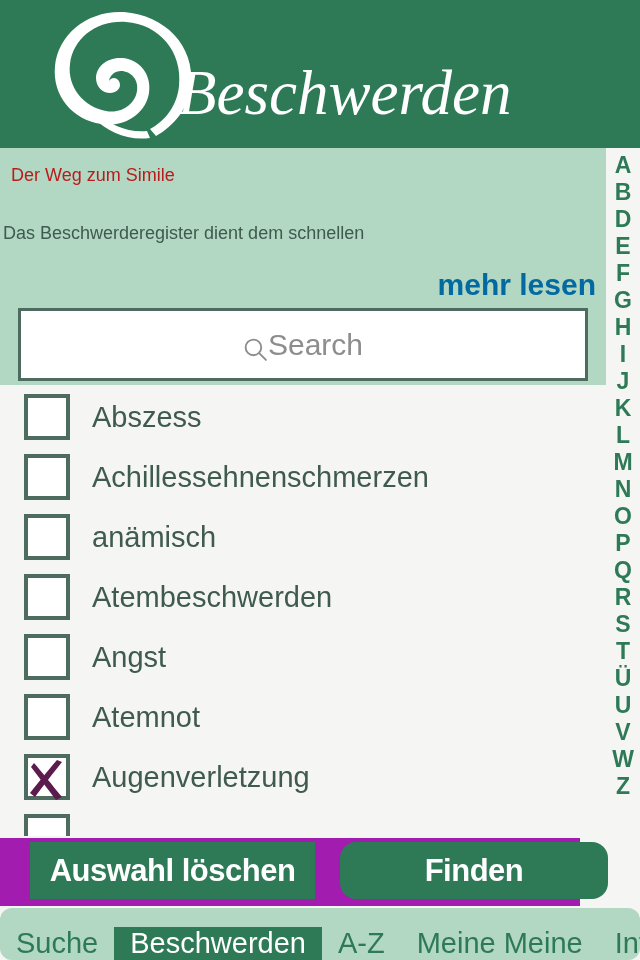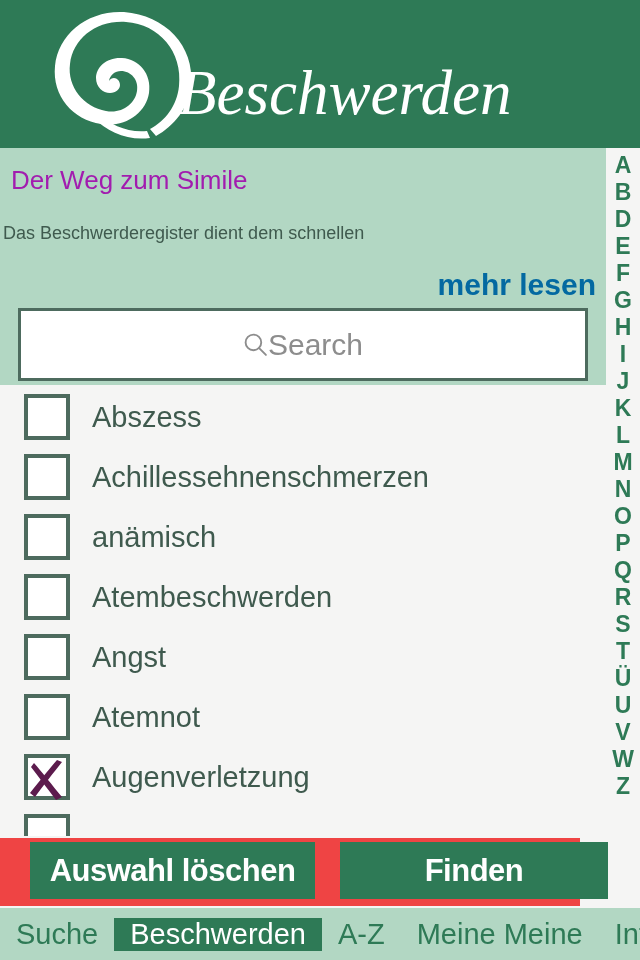--- a/index.html
+++ b/index.html
@@ -26,39 +26,39 @@
     letter-spacing:0px; line-height:1; white-space:nowrap;
   }
 
   
   .intro {
     position:absolute; left:0; top:148px; width:606px; height:237px;
     background:#b2d7c3;
   }
   .intro-title {
     position:absolute; left:11px; top:17px;
-    font-size:26px; color:#a21caf; white-space:nowrap;
+    font-size:18px; color:#b91c1c; white-space:nowrap;
   }
   .intro-body {
     position:absolute; left:3px; top:74px; width:580px;
     font-size:18px; color:#3f5a4e; line-height:1.25;
   }
   .more-link {
     position:absolute; right:10px; top:120px;
     font-size:30px; font-weight:bold; color:#0369a1;
     cursor:pointer; white-space:nowrap;
   }
 
   
   .searchwrap {
     position:absolute; left:18px; top:160px; width:570px; height:73px;
     border:3px solid #4d6b5e; background:#ffffff;
     display:flex; align-items:center; justify-content:center;
   }
-  .search-inner { display:flex; align-items:center; gap:0; }
+  .search-inner { display:flex; align-items:flex-end; gap:0; }
   .mag { width:25px; height:25px; display:block; }
   .search-ph {
     font-size:30px; color:#8d8d8d; white-space:nowrap;
   }
 
   
   .alpha {
     position:absolute; left:606px; top:148px; width:34px; height:688px;
     background:#f5f5f4;
     display:flex; flex-direction:column; align-items:center;
@@ -87,37 +87,37 @@
     position:absolute; left:-2px; top:-2px; width:46px; height:46px;
   }
   .rowlabel {
     margin-left:22px; font-size:29px; color:#3f5a4e;
     white-space:nowrap;
   }
 
   
   .actions {
     position:absolute; left:0; top:838px; width:580px; height:68px;
-    background:#ef4444;
+    background:#a21caf;
   }
   .btn {
     position:absolute; top:4px; height:57px;
     background:#2e7a56; color:#ffffff; border:0;
     font-family:"Liberation Sans", sans-serif;
     font-weight:bold; font-size:31px;
     display:flex; align-items:center; justify-content:center;
     cursor:pointer; letter-spacing:-0.5px;
   }
   .btn-clear { left:30px; width:285px; }
-  .btn-find  { left:340px; width:268px; }
+  .btn-find  { left:340px; width:268px;border-radius:16px; }
 
   
   .tabbar {
     position:absolute; left:0; bottom:0; width:640px; height:52px;
-    background:#b2d7c3; display:flex; align-items:center;
+    background:#b2d7c3; display:flex; align-items:flex-end;border-radius:12px;
   }
   .tab {
     display:flex; align-items:center; justify-content:center;
     font-size:29px; color:#2e7a56; cursor:pointer;
     padding:0 16px; white-space:nowrap;
   }
   .tab.active { background:#2e7a56; color:#ffffff; }
 </style>
 </head>
 <body>

